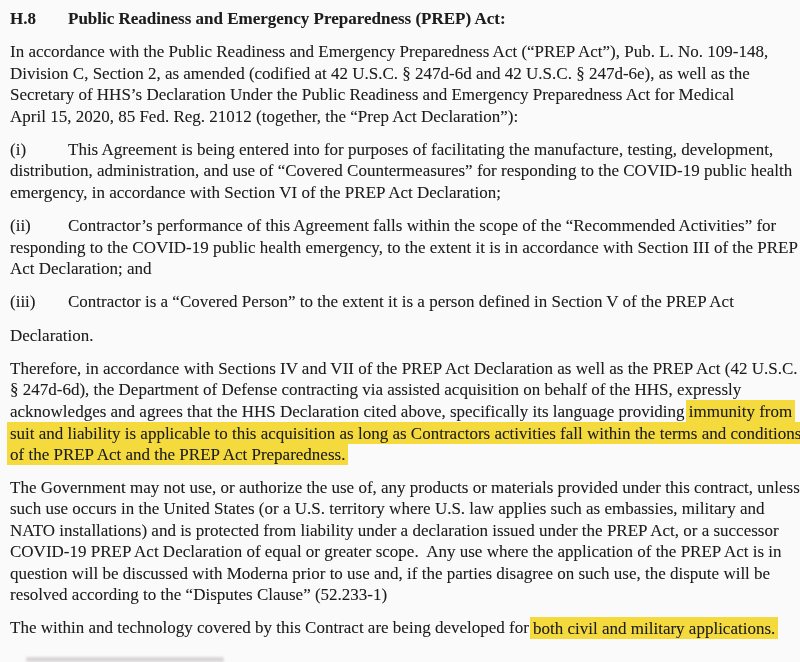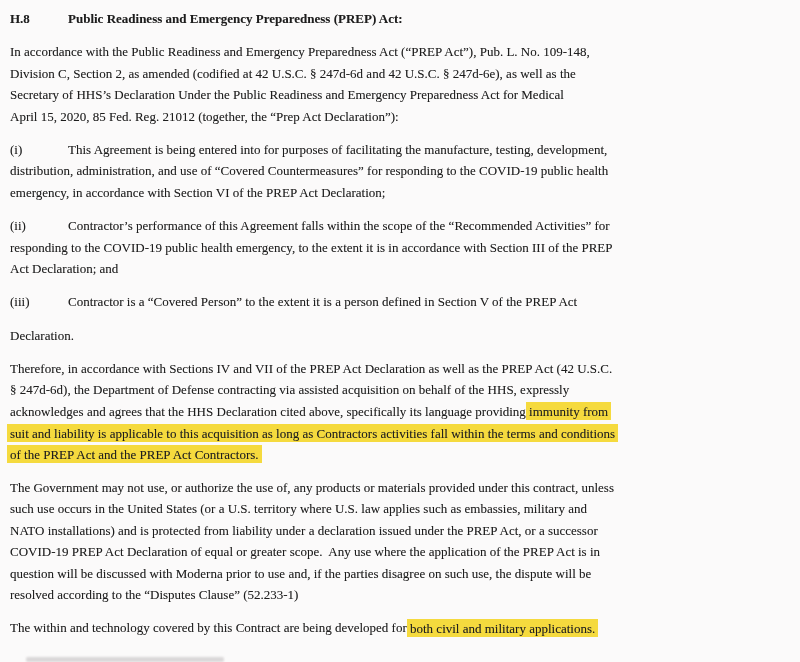--- a/index.html
+++ b/index.html
@@ -6,21 +6,21 @@
   body {
     width: 800px; height: 662px;
     background: #fbfafa;
     overflow: hidden;
     position: relative;
   }
   .page {
     position: absolute; inset: 0;
     padding: 8px 6px 0 10px;
     font-family: "Liberation Serif", serif;
-    font-size: 13px;
+    font-size: 17px;
     color: #1d1d1d;
     text-shadow: 0 0 0.5px rgba(60,60,60,.35);
   }
   .para { margin: 0 0 12px 0; }
   .para.heading { font-weight: bold; }
   .line {
     line-height: 21.4px;
     height: 21.4px;
     white-space: nowrap;
   }
@@ -67,21 +67,21 @@
         <div class="line"><span class="marker">(iii)</span><span>Contractor is a “Covered Person” to the extent it is a person defined in Section V of the PREP Act</span></div>
       </div>
       <div class="para">
         <div class="line"><span>Declaration.</span></div>
       </div>
       <div class="para">
         <div class="line"><span>Therefore, in accordance with Sections IV and VII of the PREP Act Declaration as well as the PREP Act (42 U.S.C.</span></div>
         <div class="line"><span>§ 247d-6d), the Department of Defense contracting via assisted acquisition on behalf of the HHS, expressly</span></div>
         <div class="line"><span>acknowledges and agrees that the HHS Declaration cited above, specifically its language providing </span><span class="hl">immunity from</span></div>
         <div class="line"><span class="hl">suit and liability is applicable to this acquisition as long as Contractors activities fall within the terms and conditions</span></div>
-        <div class="line"><span class="hl">of the PREP Act and the PREP Act Contractors.</span></div>
+        <div class="line"><span class="hl">of the PREP Act and the PREP Act Preparedness.</span></div>
       </div>
       <div class="para">
         <div class="line"><span>The Government may not use, or authorize the use of, any products or materials provided under this contract, unless</span></div>
         <div class="line"><span>such use occurs in the United States (or a U.S. territory where U.S. law applies such as embassies, military and</span></div>
         <div class="line"><span>NATO installations) and is protected from liability under a declaration issued under the PREP Act, or a successor</span></div>
         <div class="line"><span>COVID-19 PREP Act Declaration of equal or greater scope.&nbsp; Any use where the application of the PREP Act is in</span></div>
         <div class="line"><span>question will be discussed with Moderna prior to use and, if the parties disagree on such use, the dispute will be</span></div>
         <div class="line"><span>resolved according to the “Disputes Clause” (52.233-1)</span></div>
       </div>
       <div class="para">

